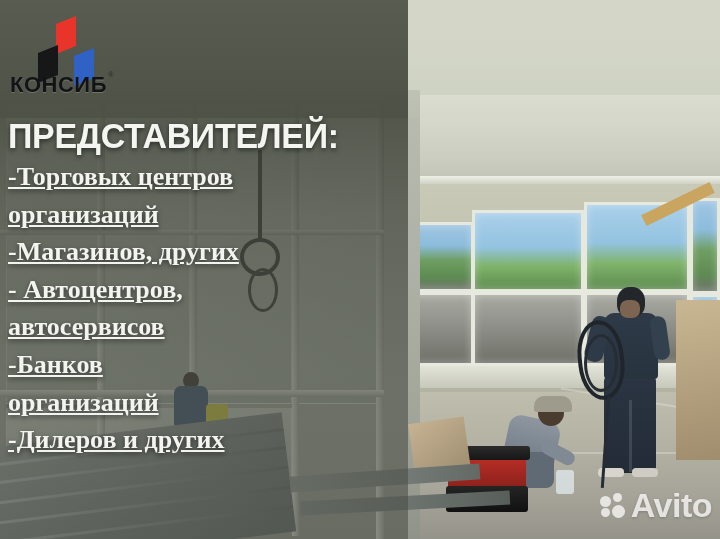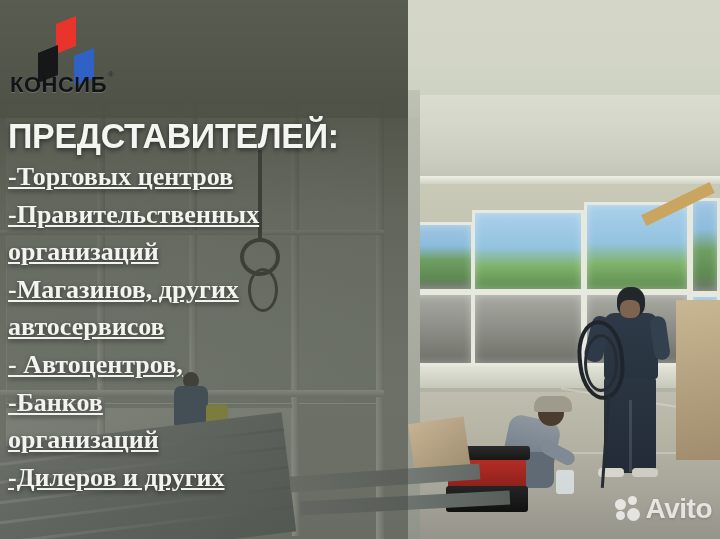--- a/index.html
+++ b/index.html
@@ -259,21 +259,21 @@
   .avito-mark span {
     position:absolute; border-radius:50%;
     background:rgba(255,255,255,.9);
   }
   .am1 { left:0;   top:3px;  width:11px; height:11px; }
   .am2 { left:13px;top:0;    width:9px;  height:9px;  }
   .am3 { left:1px; top:15px; width:9px;  height:9px;  }
   .am4 { left:12px;top:12px; width:13px; height:13px; }
   .avito-word {
     font-family:"Liberation Sans", sans-serif;
-    font-weight:700; font-size:28px; letter-spacing:-.5px;
+    font-weight:700; font-size:34px; letter-spacing:-.5px;
     color:rgba(255,255,255,.92);
     text-shadow:0 1px 3px rgba(0,0,0,.25);
   }
 </style>
 </head>
 <body>
 
 <div id="poster">
 
   <div class="photo">
@@ -381,25 +381,24 @@
     <div class="dia blue"></div>
     <div class="logo-word">КОНСИБ</div>
     <div class="logo-reg">®</div>
   </div>
 
 
   <div class="headline">ПРЕДСТАВИТЕЛЕЙ:</div>
 
   <div class="list" id="list-root">
       <div>-Торговых центров</div>
-      <div>-Правительственных</div>
       <div>организаций</div>
       <div>-Магазинов, других</div>
+      <div>- Автоцентров,</div>
       <div>автосервисов</div>
-      <div>- Автоцентров,</div>
       <div>-Банков</div>
       <div>организаций</div>
       <div>-Дилеров и других</div>
     </div>
 
   <div class="avito">
     <div class="avito-mark">
       <span class="am1"></span>
         <span class="am2"></span>
       <span class="am3"></span>

